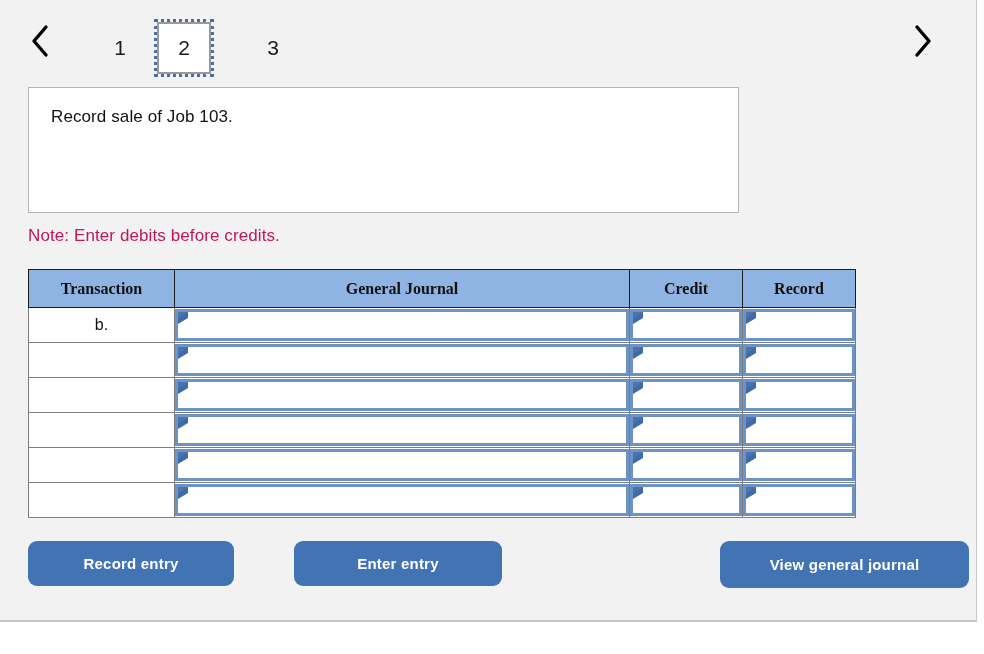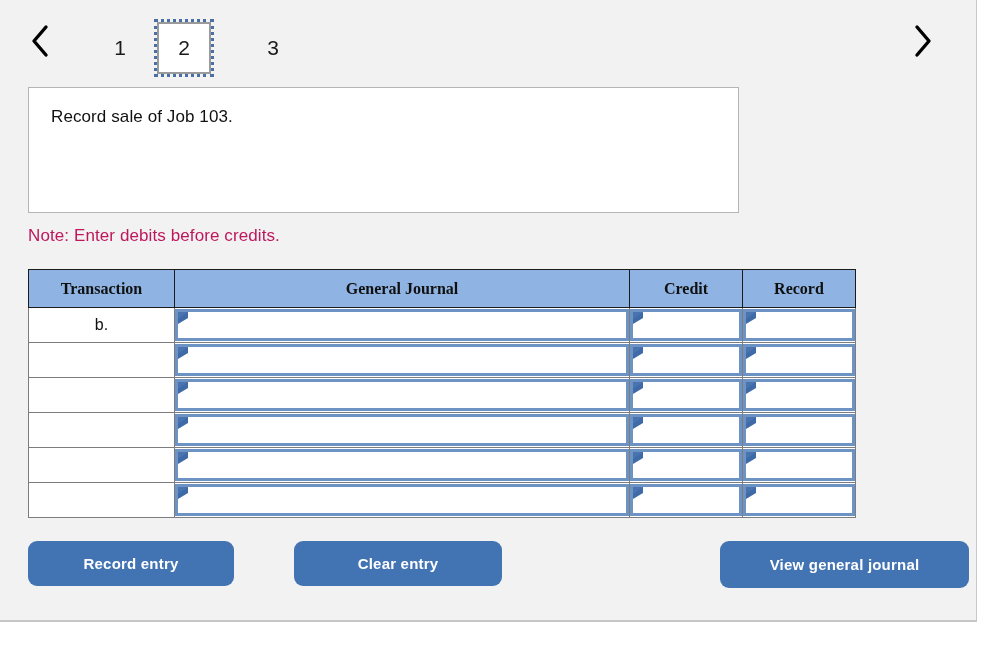--- a/index.html
+++ b/index.html
@@ -361,18 +361,18 @@
               <div class="cellbox">
                 <span class="marker"></span>
               </div>
             </td>
           </tr>
         </tbody>
     </table>
 
     <button class="btn" id="btn-record">Record entry</button>
 
-    <button class="btn" id="btn-clear">Clear entry</button>
+    <button class="btn" id="btn-clear">Enter entry</button>
 
     <button class="btn" id="btn-view">View general journal</button>
 
   </div>
 </div>
 
 </body></html>

